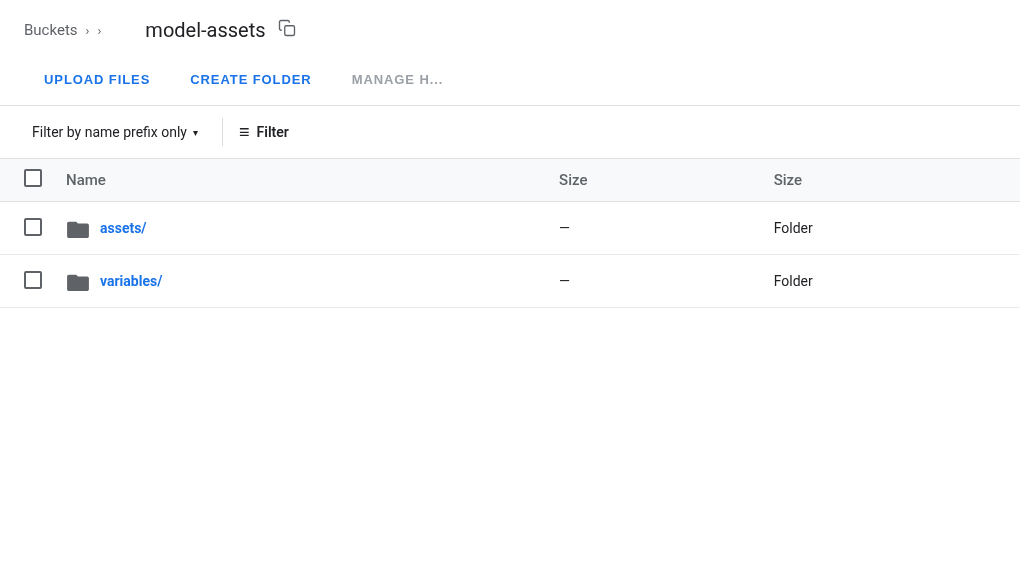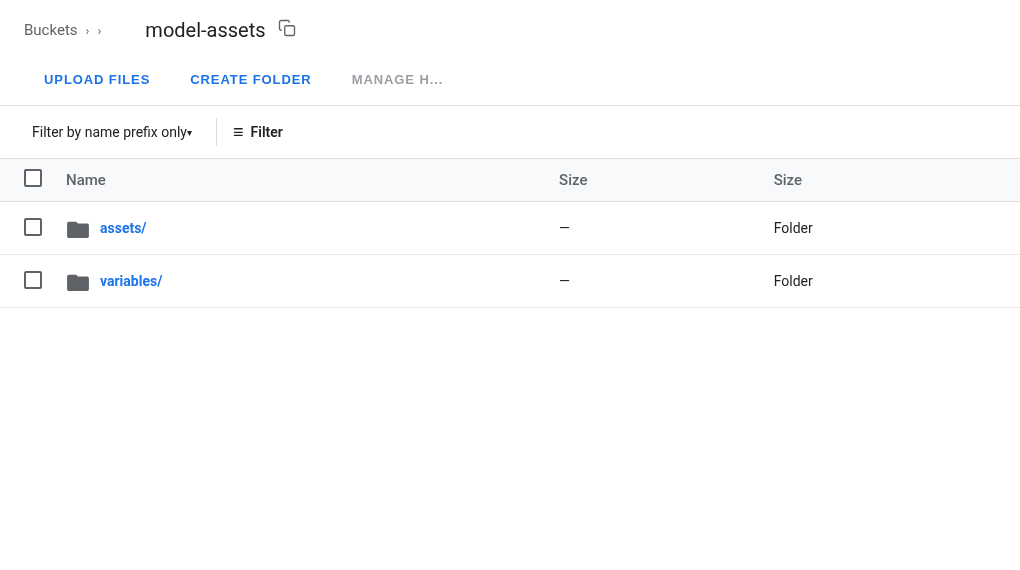--- a/index.html
+++ b/index.html
@@ -77,20 +77,21 @@
     .filter-bar {
       display: flex;
       align-items: center;
       padding: 12px 24px;
       gap: 0;
       border-bottom: 1px solid #e0e0e0;
     }
     .filter-dropdown {
       display: flex;
       align-items: center;
+      gap: 6px;
       cursor: pointer;
       font-size: 14px;
       color: #202124;
       padding: 6px 8px;
       border-radius: 4px;
     }
     .filter-dropdown-arrow {
       font-size: 10px;
       color: #202124;
     }

